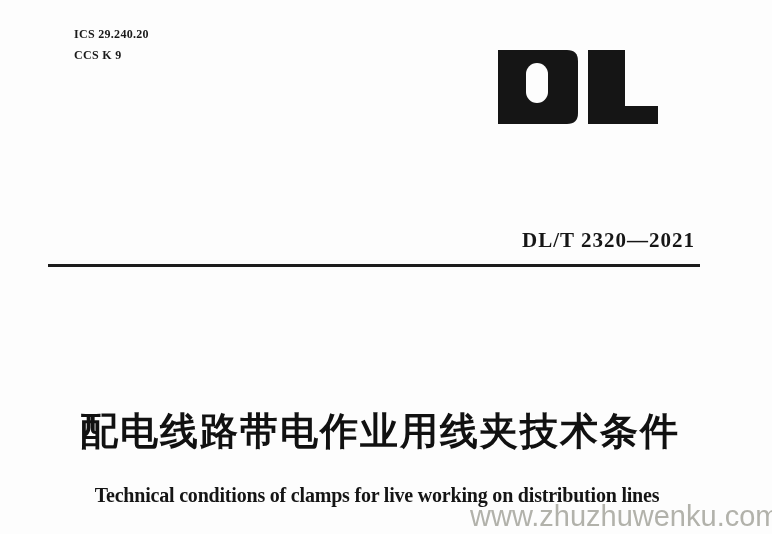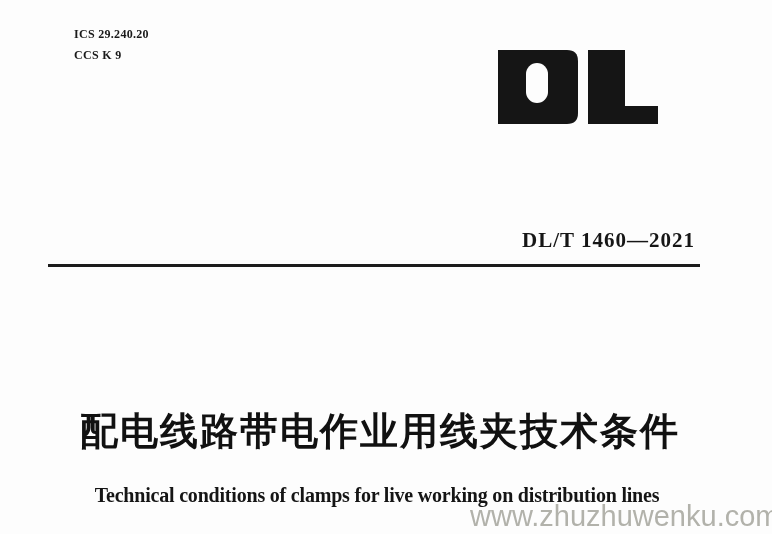--- a/index.html
+++ b/index.html
@@ -140,21 +140,21 @@
   <div class="dl-logo" role="img" aria-label="DL">
     <svg viewBox="0 0 160 74" xmlns="http://www.w3.org/2000/svg">
       <path d="M0,0 h69 q11,0 11,11 v52 q0,11 -11,11 h-69 z" fill="#151515"></path>
       <rect x="28" y="13" width="22" height="40" rx="11" fill="#fdfdfd"></rect>
       <path d="M90,0 h37 v56 h33 v18 h-70 z" fill="#151515"></path>
     </svg>
     <span class="sr-only">DL</span>
   </div>
 
 
-  <div class="std-number">DL/T 1460—2021</div>
+  <div class="std-number">DL/T 2320—2021</div>
 
   <div class="rule"></div>
 
   <h2 class="doc-title-zh">配电线路带电作业用线夹技术条件</h2>
 
   <h3 class="doc-title-en">Technical conditions of clamps for live working on distribution lines</h3>
 
   <div class="watermark">www.zhuzhuwenku.com</div>
 
 </div>

